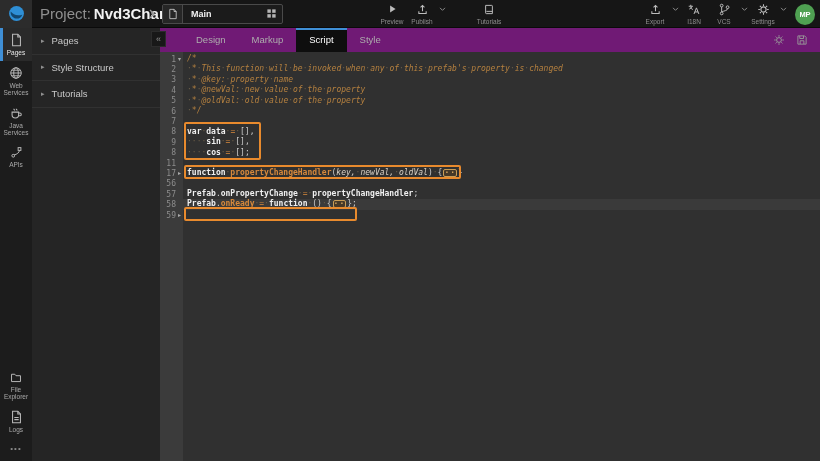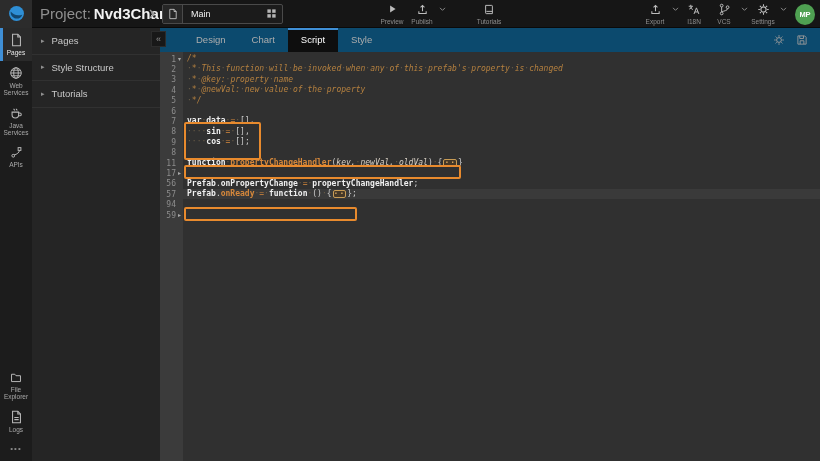--- a/index.html
+++ b/index.html
@@ -11,21 +11,21 @@
   }
   svg{display:block}
   
   .topbar{position:relative;height:28px;background:#161616;display:flex;align-items:center;border-bottom:1px solid #0a0a0a}
   .logo-tile{width:32px;height:28px;background:#2c2c2c;display:flex;align-items:center;justify-content:center;flex:0 0 auto}
   .project{margin-left:8px;font-size:15px;color:#8f8f8f;white-space:nowrap;width:108px}
   .project b{color:#f2f2f2;margin-left:3px;font-weight:bold}
   .tb-chev{color:#9a9a9a;margin:0 6px 0 0}
   .page-select{width:121px;height:20px;border:1px solid #4a4a4a;border-radius:2px;display:flex;align-items:center;background:#1b1b1b}
   .ps-icon{width:20px;height:100%;border-right:1px solid #4a4a4a;background:#262626;display:flex;align-items:center;justify-content:center;color:#c8c8c8}
-  .ps-label{flex:1;margin-left:8px;font-size:9px;font-weight:normal;color:#f0f0f0}
+  .ps-label{flex:1;margin-left:8px;font-size:9px;font-weight:bold;color:#f0f0f0}
   .ps-grid{margin-right:5px;color:#b5b5b5}
   .tb-center{position:absolute;left:377px;top:2px;display:flex;align-items:flex-start}
   .tb-right{position:absolute;right:3px;top:2px;display:flex;align-items:flex-start}
   .tb-act{display:flex;flex-direction:column;align-items:center;min-width:26px;cursor:pointer;margin:0 2px}
   .tb-act .ico{height:14px;display:flex;align-items:center;color:#bdbdbd}
   .tb-act .lbl{font-size:6.5px;color:#8f8f8f;margin-top:2px;white-space:nowrap}
   .caret{color:#8a8a8a;margin-left:2px;margin-top:5px}
   .tut-gap{margin-left:30px}
   .avatar{width:20px;height:21px;border-radius:50%;background:#4fa152;color:#fff;font-size:7.5px;font-weight:bold;
           display:flex;align-items:center;justify-content:center;margin:2px 2px 0 8px;cursor:pointer}
@@ -41,21 +41,21 @@
   .ib-more{text-align:center;color:#8a8a8a;font-size:8px;letter-spacing:1px;padding:6px 0 8px;cursor:pointer}
   
   .panel{width:128px;background:#252525;flex:0 0 auto}
   .panel-row{height:26.5px;display:flex;align-items:center;padding-left:9px;border-bottom:1px solid #313131;cursor:pointer}
   .panel-row .tri{color:#8f8f8f;font-size:7px;margin-right:7px}
   .panel-row .lbl{font-size:9.5px;color:#c9c9c9}
   .collapse-btn{position:absolute;left:151px;top:3px;width:15px;height:16px;background:#181818;border:1px solid #2c2c2c;
     color:#8e8e8e;font-size:9px;line-height:14px;text-align:center;z-index:5;cursor:pointer}
   
   .main{flex:1;display:flex;flex-direction:column;min-width:0}
-  .tabbar{height:24px;background:#0c4a6e;display:flex;align-items:stretch;padding-left:23px}
+  .tabbar{height:24px;background:#701a75;display:flex;align-items:stretch;padding-left:23px}
   .tab{padding:0 13px;font-size:9.5px;color:#adadad;line-height:24px;cursor:pointer}
   .tab.active{background:#0e0e0e;color:#ffffff;box-shadow:inset 0 2px 0 #3f8fd6}
   .tab-tools{margin-left:auto;display:flex;align-items:center;margin-right:12px}
   .tab-tools .tool{color:#9a9a9a;margin-left:11px;cursor:pointer}
   .editor{flex:1;display:flex;min-height:0}
   .gutter{width:23px;background:#3b3b3b;padding-top:2px;flex:0 0 auto}
   .gl{height:10.4px;display:flex;justify-content:flex-end;align-items:center}
   .gn{font-family:"DejaVu Sans Mono",monospace;font-size:8px;color:#8d8d8d;text-align:right}
   .gm{width:7px;font-size:6px;color:#a8a8a8;text-align:center;line-height:10px}
   .codepane{flex:1;background:#303030;position:relative;padding:2px 0 0 4px;overflow:hidden}
@@ -286,21 +286,21 @@
       <div class="panel-row">
         <span class="tri">▸</span>
         <span class="lbl">Tutorials</span>
       </div>
     </div>
     <div class="collapse-btn">«</div>
 
     <div class="main">
       <div class="tabbar">
         <div class="tab">Design</div>
-        <div class="tab">Chart</div>
+        <div class="tab">Markup</div>
         <div class="tab active">Script</div>
         <div class="tab">Style</div>
         <div class="tab-tools">
           <span class="tool">
             <svg width="12" height="12" viewBox="0 0 16 16" stroke="currentColor" fill="none" stroke-width="1.3">
               <circle cx="8" cy="8" r="3.2"></circle>
               <path d="M8 1.6v2M8 12.4v2M1.6 8h2M12.4 8h2M3.5 3.5l1.4 1.4M11.1 11.1l1.4 1.4M12.5 3.5l-1.4 1.4M4.9 11.1l-1.4 1.4"></path>
             </svg>
           </span>
           <span class="tool">
@@ -363,34 +363,35 @@
             </div>
             <div class="gl">
               <span class="gn">56</span>
               <span class="gm"></span>
             </div>
             <div class="gl">
               <span class="gn">57</span>
               <span class="gm"></span>
             </div>
             <div class="gl">
-              <span class="gn">94</span>
+              <span class="gn">58</span>
               <span class="gm"></span>
             </div>
             <div class="gl">
               <span class="gn">59</span>
               <span class="gm">▸</span>
             </div>
           </div>
         <div class="codepane">
           <div class="code-lines">
               <div class="cl"><span class="t-cm">/*</span></div>
               <div class="cl"><span class="t-cm"><span class="ws">·</span>*<span class="ws">·</span>This<span class="ws">·</span>function<span class="ws">·</span>will<span class="ws">·</span>be<span class="ws">·</span>invoked<span class="ws">·</span>when<span class="ws">·</span>any<span class="ws">·</span>of<span class="ws">·</span>this<span class="ws">·</span>prefab's<span class="ws">·</span>property<span class="ws">·</span>is<span class="ws">·</span>changed</span></div>
               <div class="cl"><span class="t-cm"><span class="ws">·</span>*<span class="ws">·</span>@key:<span class="ws">·</span>property<span class="ws">·</span>name</span></div>
               <div class="cl"><span class="t-cm"><span class="ws">·</span>*<span class="ws">·</span>@newVal:<span class="ws">·</span>new<span class="ws">·</span>value<span class="ws">·</span>of<span class="ws">·</span>the<span class="ws">·</span>property</span></div>
+              <div class="cl"><span class="t-cm"><span class="ws">·</span>*<span class="ws">·</span>@oldVal:<span class="ws">·</span>old<span class="ws">·</span>value<span class="ws">·</span>of<span class="ws">·</span>the<span class="ws">·</span>property</span></div>
               <div class="cl"><span class="t-cm"><span class="ws">·</span>*/</span></div>
               <div class="cl"></div>
               <div class="cl"><span class="t-kw">var<span class="ws">·</span></span><span class="t-def">data<span class="ws">·</span></span><span class="t-op">=<span class="ws">·</span></span><span class="t-pn">[],</span></div>
               <div class="cl"><span class="t-pl"><span class="ws">·</span><span class="ws">·</span><span class="ws">·</span><span class="ws">·</span></span><span class="t-def">sin<span class="ws">·</span></span><span class="t-op">=<span class="ws">·</span></span><span class="t-pn">[],</span></div>
               <div class="cl"><span class="t-pl"><span class="ws">·</span><span class="ws">·</span><span class="ws">·</span><span class="ws">·</span></span><span class="t-def">cos<span class="ws">·</span></span><span class="t-op">=<span class="ws">·</span></span><span class="t-pn">[];</span></div>
               <div class="cl"></div>
               <div class="cl"><span class="t-kw">function<span class="ws">·</span></span><span class="t-fn">propertyChangeHandler</span><span class="t-pn">(</span><span class="t-param">key,<span class="ws">·</span>newVal,<span class="ws">·</span>oldVal</span><span class="t-pn">)<span class="ws">·</span>{</span><span class="t-fold">··</span><span class="t-pn">}</span></div>
               <div class="cl"></div>
               <div class="cl"><span class="t-def">Prefab</span><span class="t-pn">.</span><span class="t-def">onPropertyChange<span class="ws">·</span></span><span class="t-op">=<span class="ws">·</span></span><span class="t-def">propertyChangeHandler</span><span class="t-pn">;</span></div>
               <div class="cl active"><span class="t-def">Prefab</span><span class="t-pn">.</span><span class="t-fn">onReady<span class="ws">·</span></span><span class="t-op">=<span class="ws">·</span></span><span class="t-kw">function<span class="ws">·</span></span><span class="t-pn">()<span class="ws">·</span>{</span><span class="t-fold">··</span><span class="t-pn">};</span></div>

